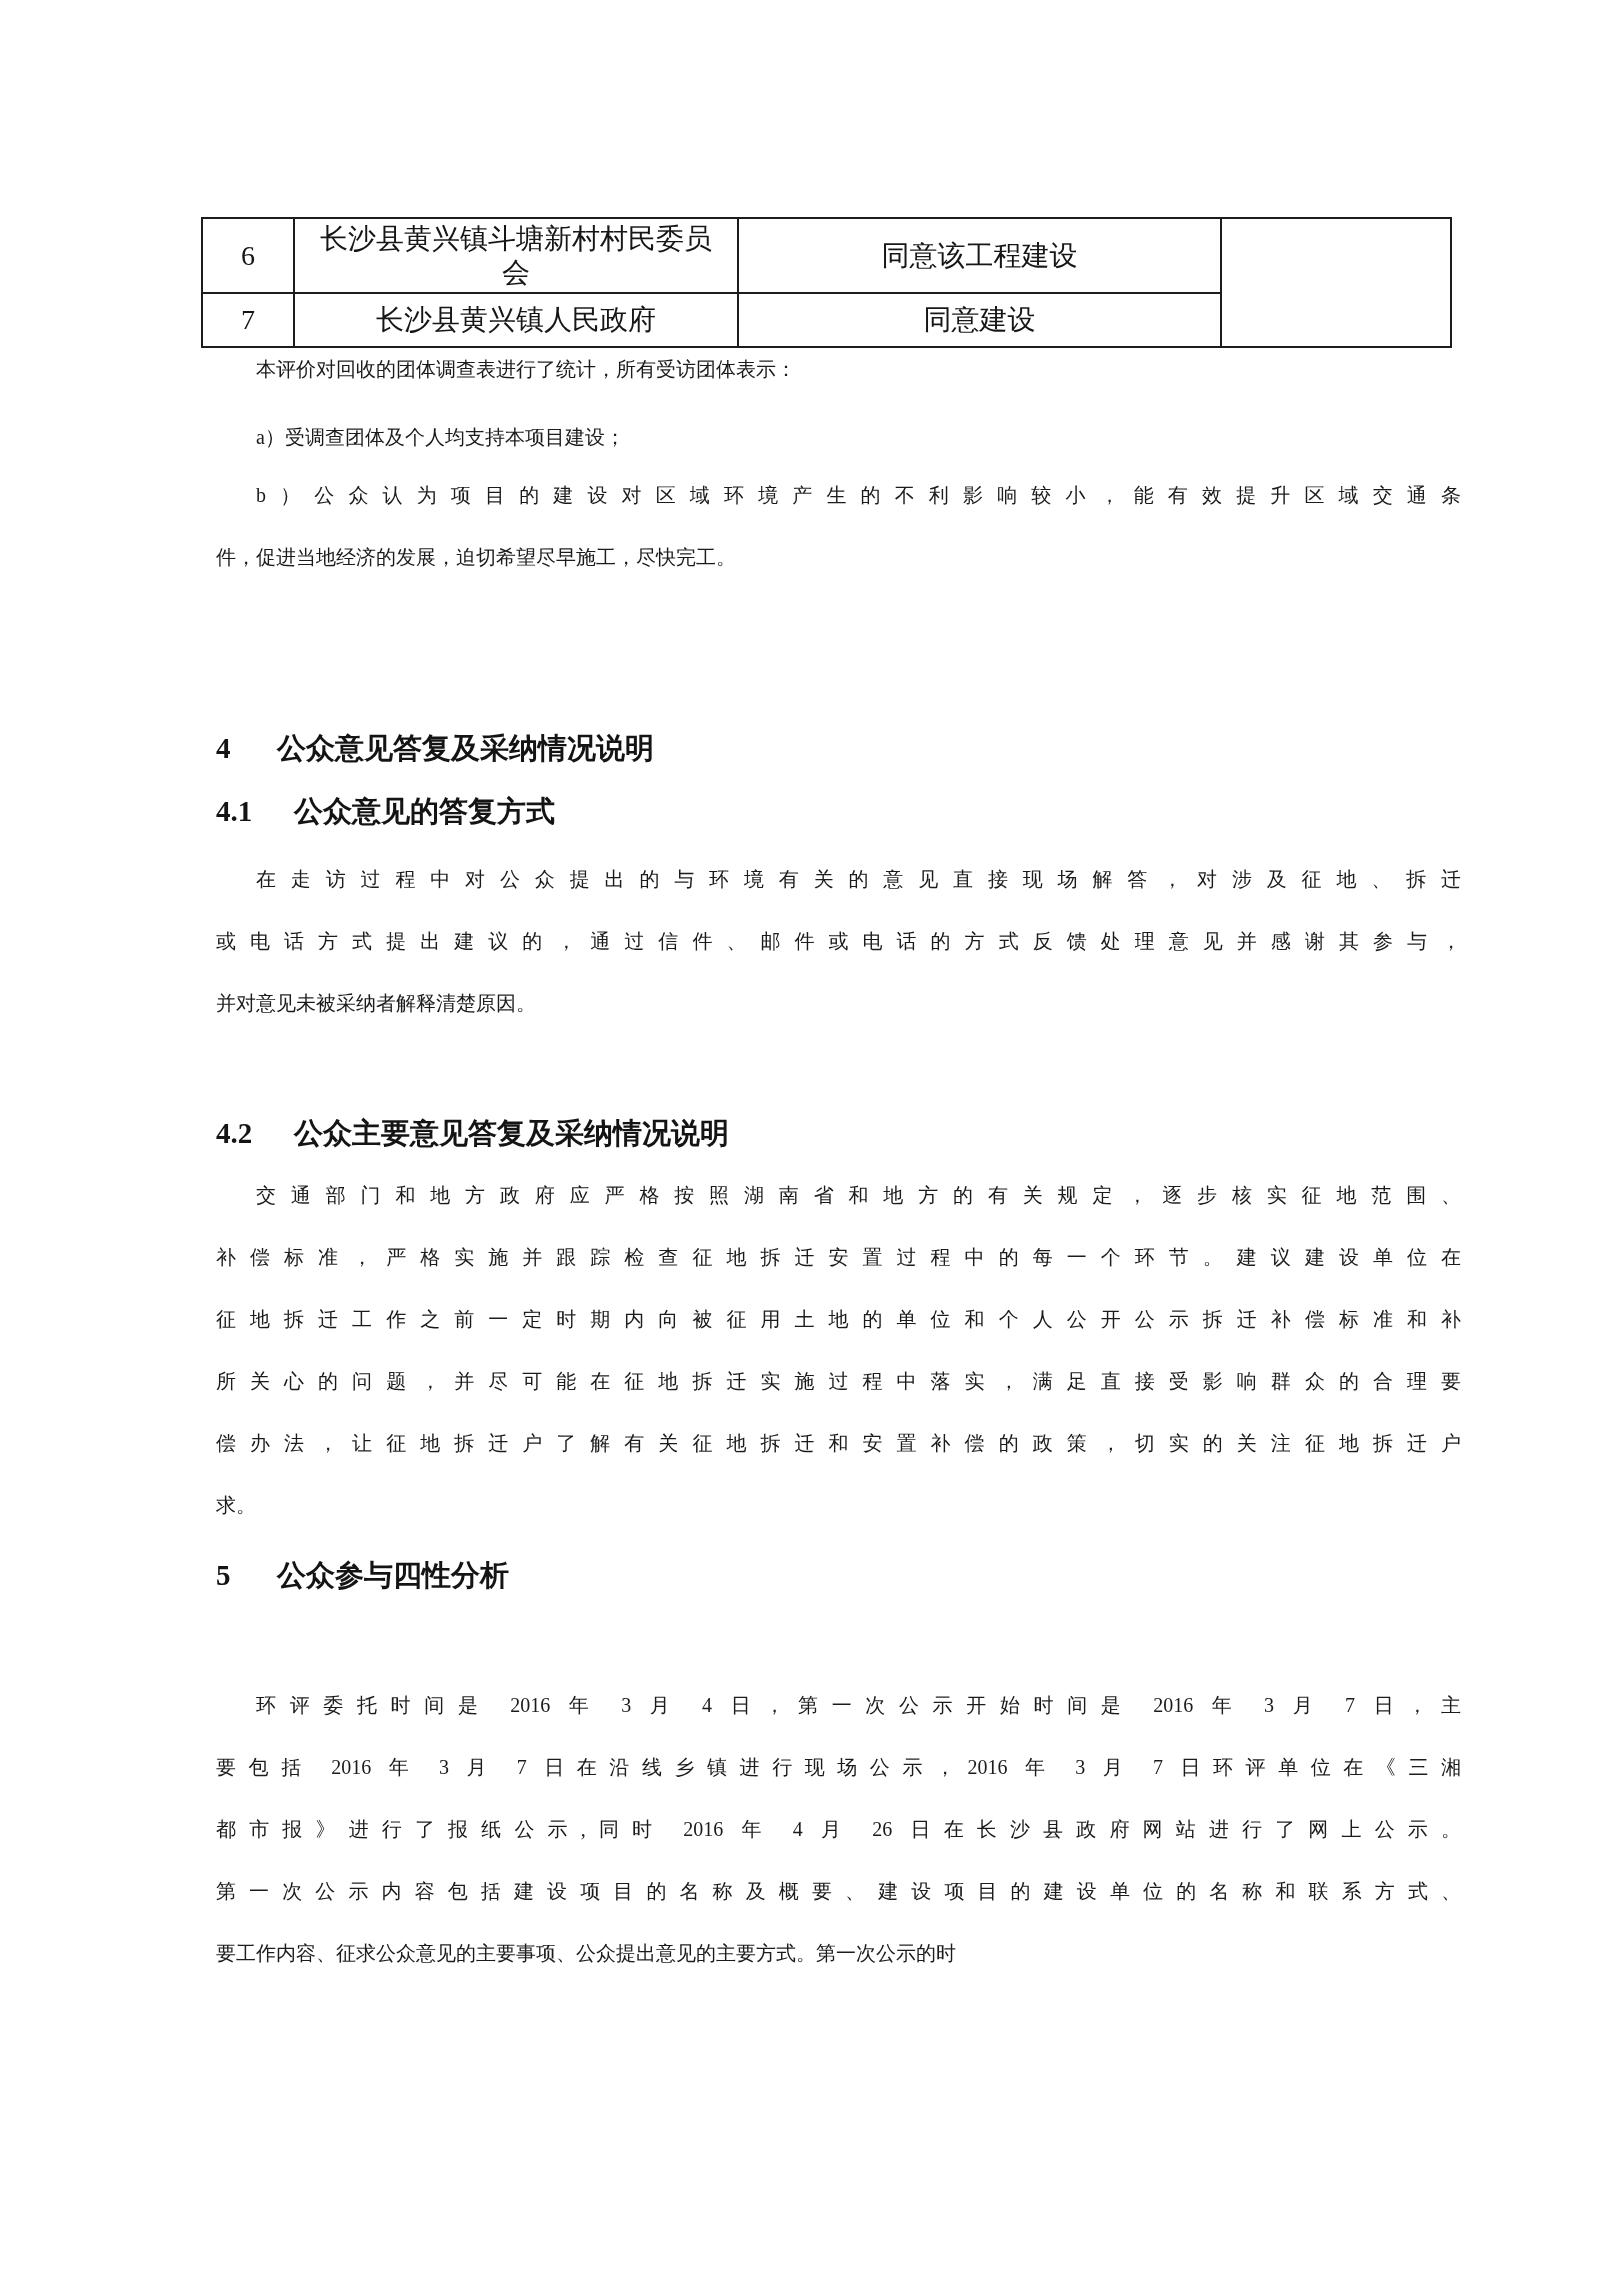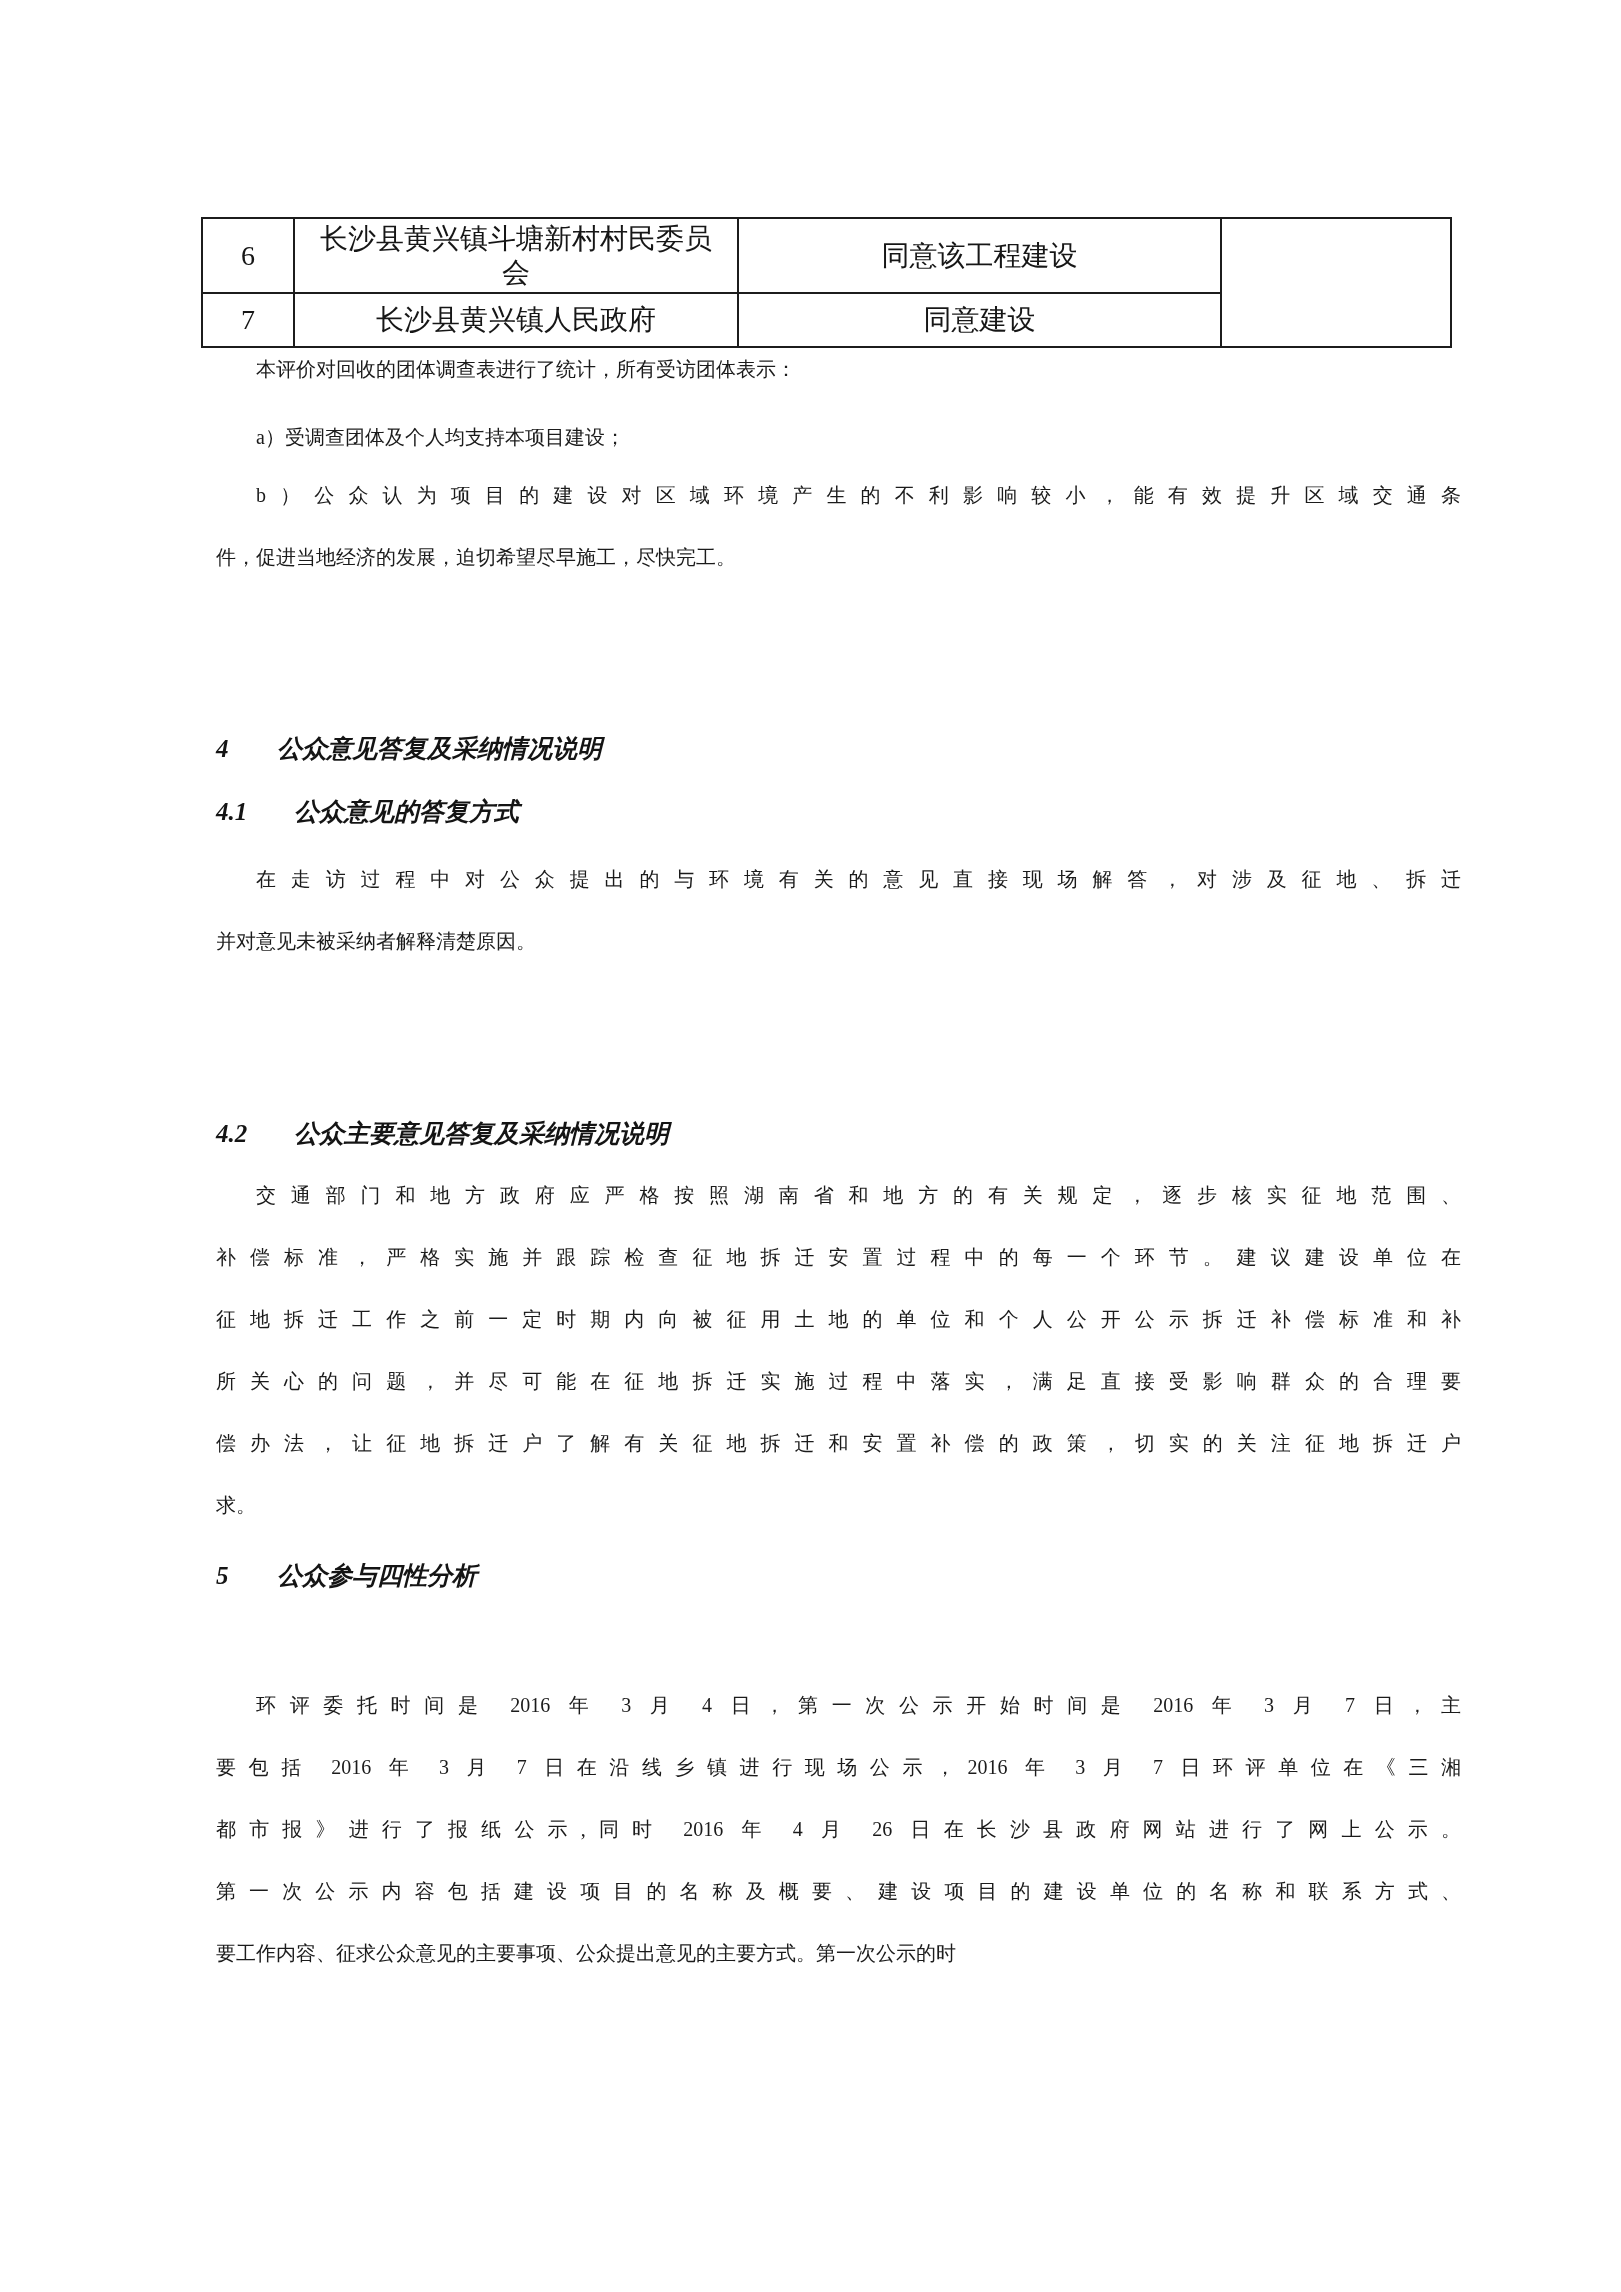--- a/index.html
+++ b/index.html
@@ -52,26 +52,25 @@
   }
   .para .line {
     text-align: justify;
     text-align-last: justify;
     white-space: normal;
   }
   .para .line.last { text-align-last: left; }
   .para .line:first-child { text-indent: 2em; }
 
   .hd {
-    font-size: 25px;
+    font-size: 29px;
     font-weight: bold;
     line-height: 62px;
     font-family: "Liberation Sans", "DejaVu Sans", sans-serif;
     color: #141414;
-    font-style: italic;
   }
   .hd .hnum {
     display: inline-block;
     min-width: 61px;
     font-family: "Liberation Serif", "DejaVu Serif", serif;
     font-weight: bold;
   }
   .hd.hsub .hnum { min-width: 78px; }
 </style>
 </head>
@@ -115,20 +114,21 @@
   <div class="hd" style="top:717px">
     <span class="hnum">4</span><span class="htitle">公众意见答复及采纳情况说明</span>
   </div>
 
   <div class="hd hsub" style="top:780px">
     <span class="hnum">4.1</span><span class="htitle">公众意见的答复方式</span>
   </div>
 
   <div class="para" style="top:848px">
       <div class="line">在走访过程中对公众提出的与环境有关的意见直接现场解答，对涉及征地、拆迁</div>
+      <div class="line">或电话方式提出建议的，通过信件、邮件或电话的方式反馈处理意见并感谢其参与，</div>
       <div class="line last">并对意见未被采纳者解释清楚原因。</div>
     </div>
 
   <div class="hd hsub" style="top:1102px">
     <span class="hnum">4.2</span><span class="htitle">公众主要意见答复及采纳情况说明</span>
   </div>
 
   <div class="para" style="top:1164px">
       <div class="line">交通部门和地方政府应严格按照湖南省和地方的有关规定，逐步核实征地范围、</div>
       <div class="line">补偿标准，严格实施并跟踪检查征地拆迁安置过程中的每一个环节。建议建设单位在</div>

